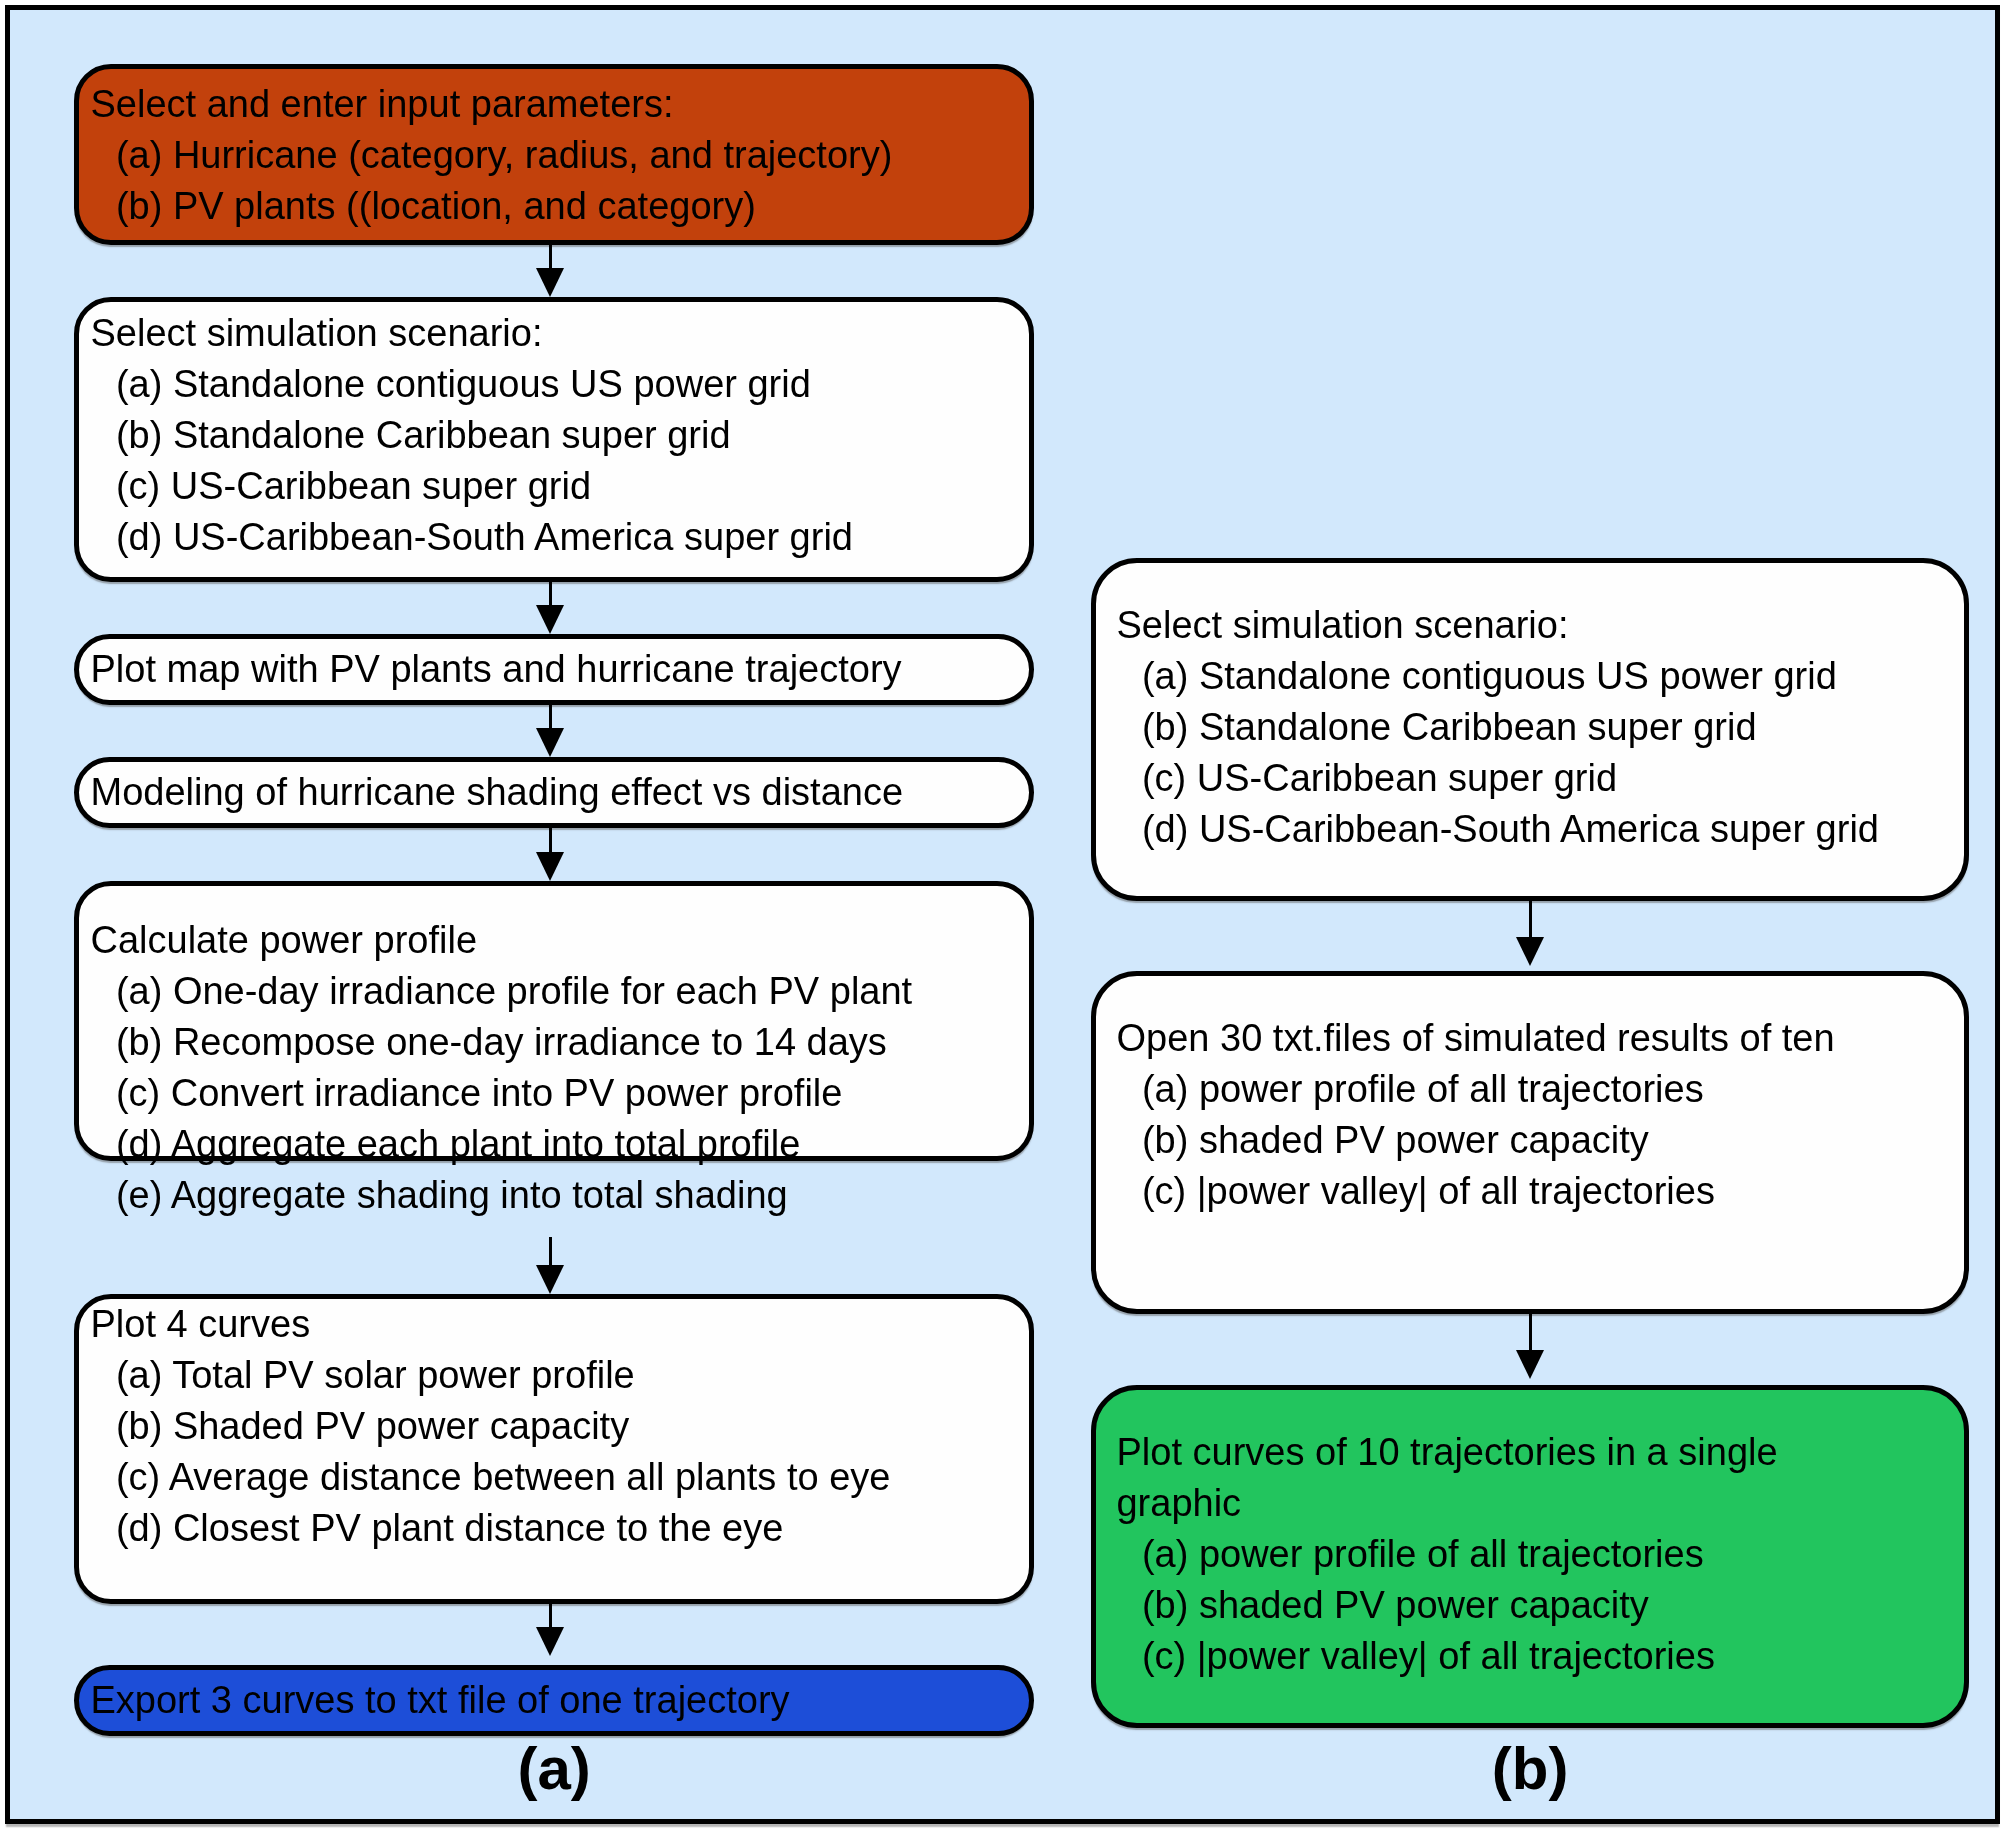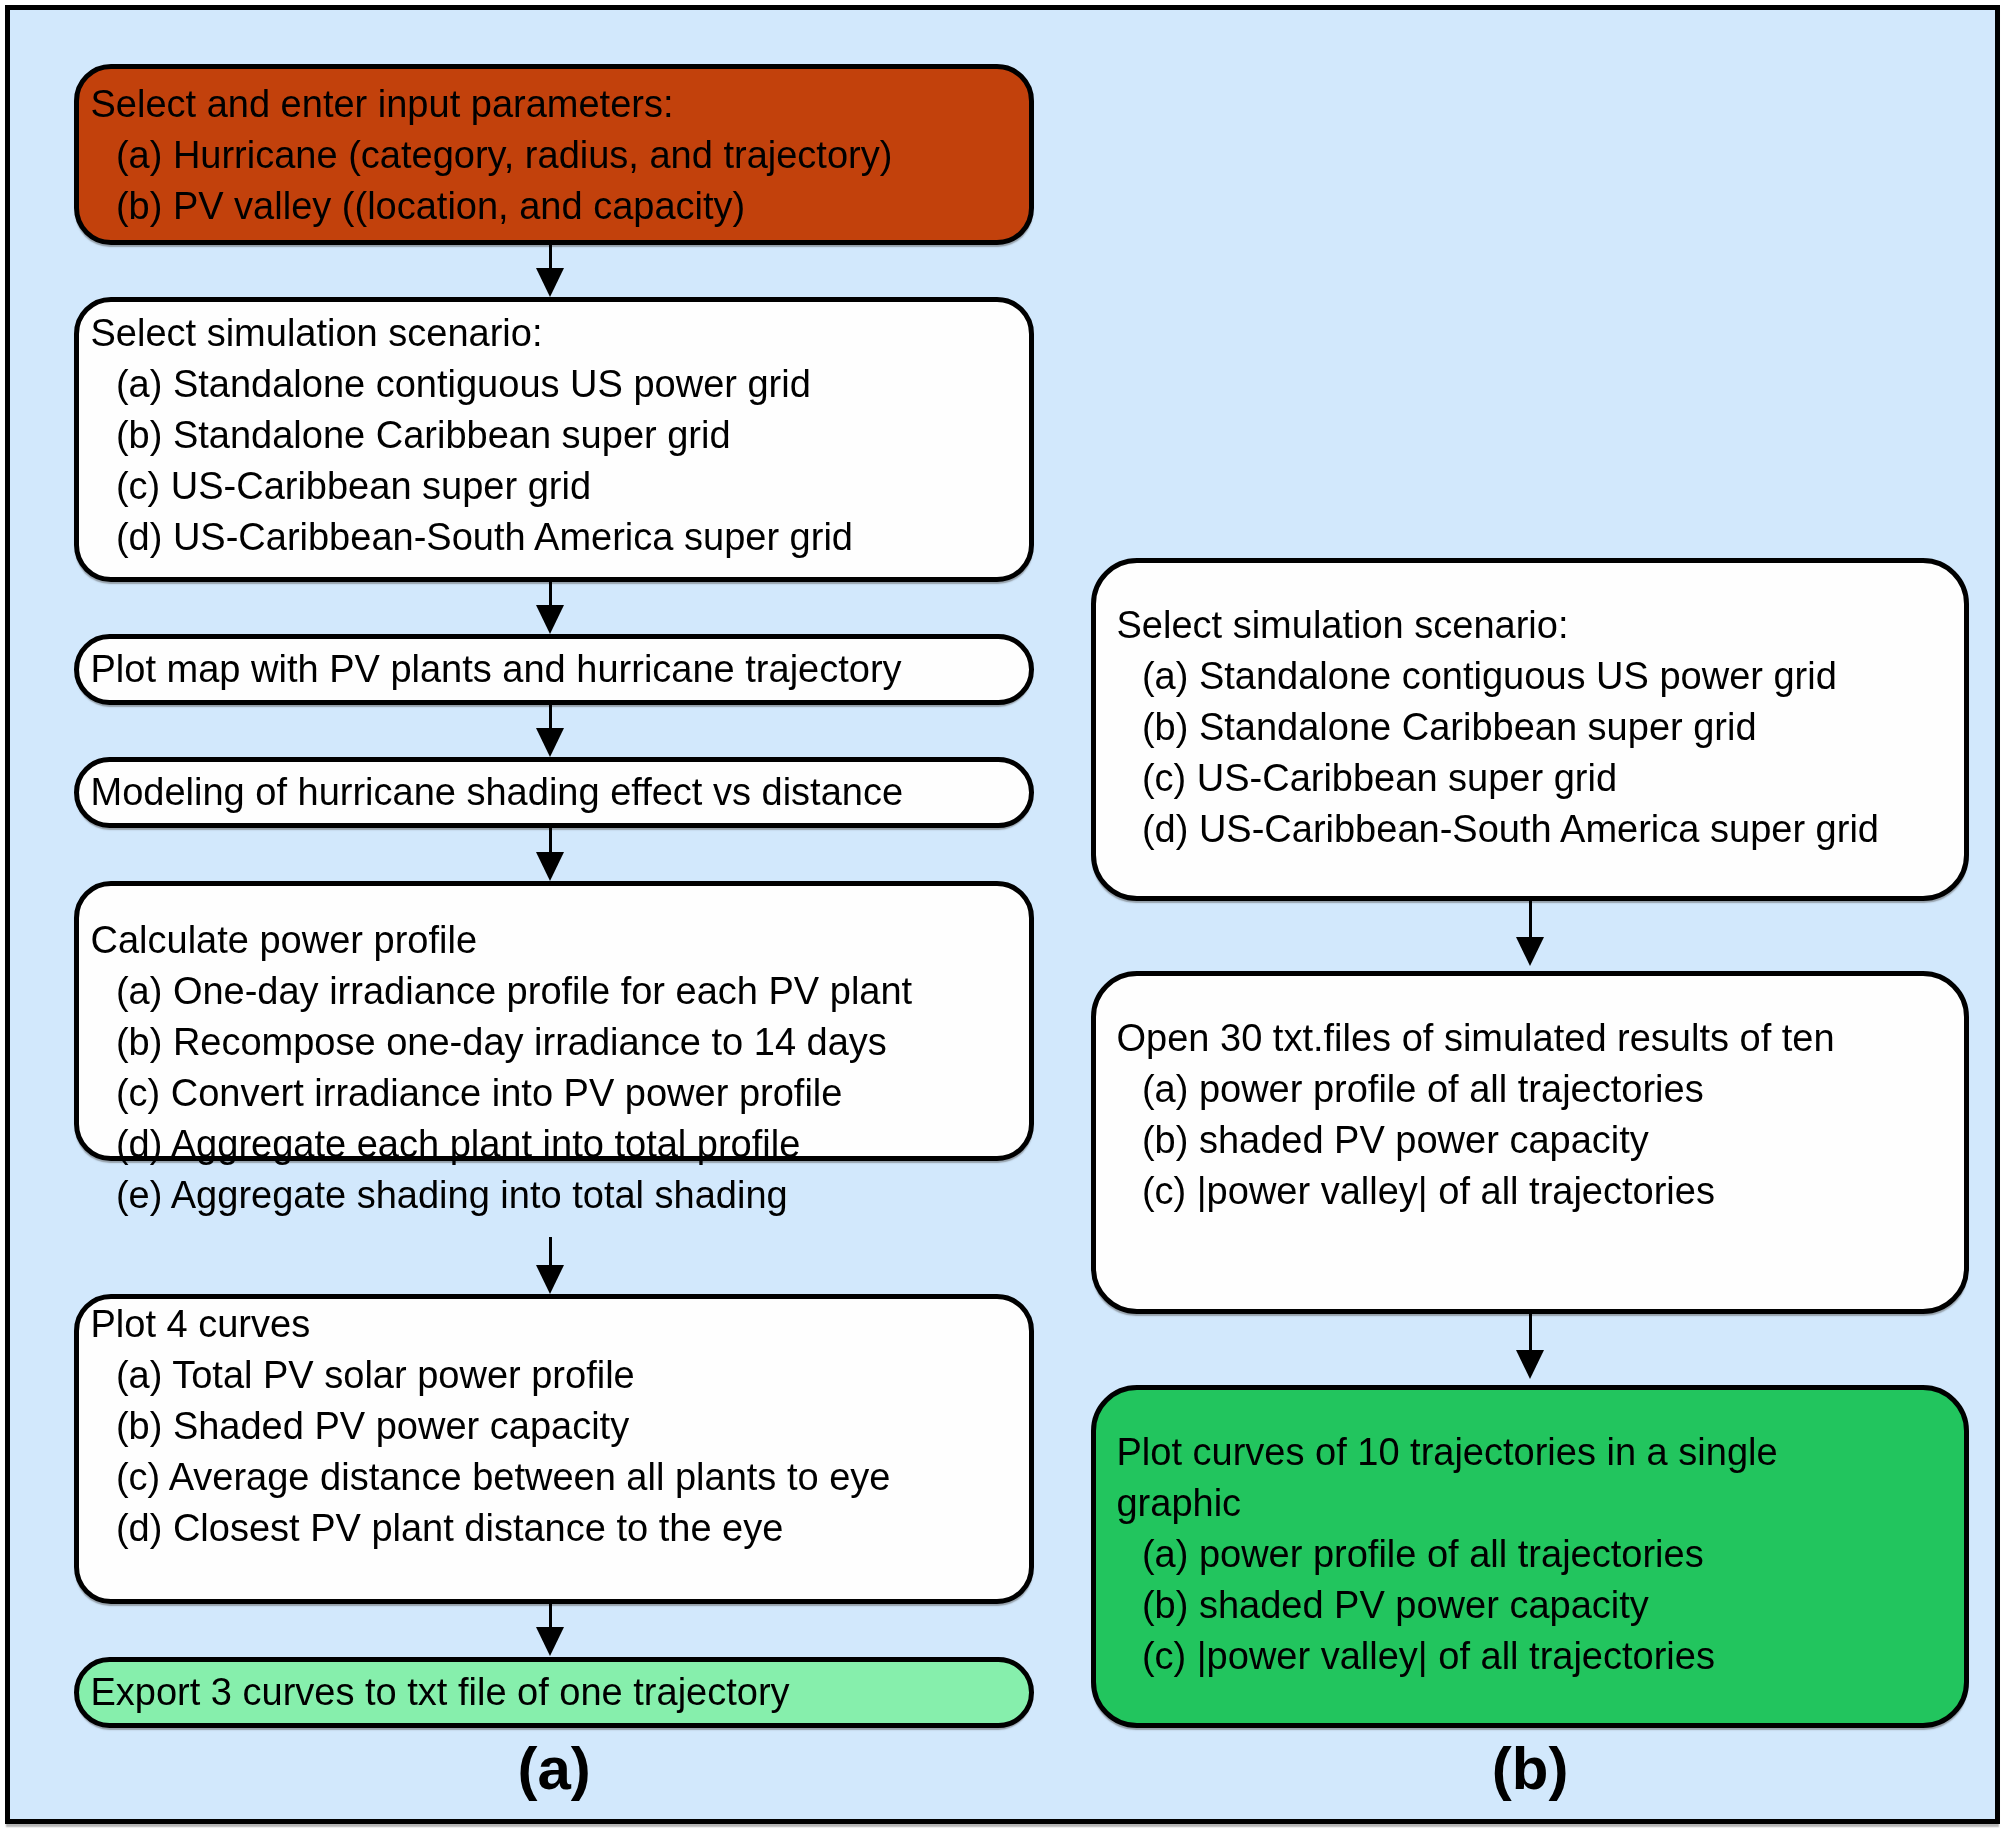--- a/index.html
+++ b/index.html
@@ -81,21 +81,21 @@
   .sublabel.b { left: 1081px; width: 878px; }
 </style>
 </head>
 <body>
 
 <div class="frame" id="frame" style="background: rgb(210, 232, 252);">
 
   <div class="box lbox L1" style="background: #c2410c;">
     <div class="line">Select and enter input parameters:</div>
     <div class="line indent">(a) Hurricane (category, radius, and trajectory)</div>
-    <div class="line indent">(b) PV valley ((location, and capacity)</div>
+    <div class="line indent">(b) PV plants ((location, and category)</div>
   </div>
 
   <div class="arrow" style="left:526px; top:230px; height:57px"></div>
 
   <div class="box lbox L2" style="background: rgb(254, 254, 254);">
     <div class="line">Select simulation scenario:</div>
     <div class="line indent">(a) Standalone contiguous US power grid</div>
     <div class="line indent">(b) Standalone Caribbean super grid</div>
     <div class="line indent">(c) US-Caribbean super grid</div>
     <div class="line indent">(d) US-Caribbean-South America super grid</div>
@@ -129,21 +129,21 @@
   <div class="box lbox L6" style="background: rgb(254, 254, 254);">
     <div class="line">Plot 4 curves</div>
     <div class="line indent">(a) Total PV solar power profile</div>
     <div class="line indent">(b) Shaded PV power capacity</div>
     <div class="line indent">(c) Average distance between all plants to eye</div>
     <div class="line indent">(d) Closest PV plant distance to the eye</div>
   </div>
 
   <div class="arrow" style="left:526px; top:1589px; height:57px"></div>
 
-  <div class="box lbox L7" style="background: #86efac;">
+  <div class="box lbox L7" style="background: #1d4ed8; margin-top: 8px;">
     <div class="line">Export 3 curves to txt file of one trajectory</div>
   </div>
 
   <div class="sublabel a">(a)</div>
 
   <div class="box rbox R1" style="background: rgb(254, 254, 254);">
     <div class="line">Select simulation scenario:</div>
     <div class="line indent">(a) Standalone contiguous US power grid</div>
     <div class="line indent">(b) Standalone Caribbean super grid</div>
     <div class="line indent">(c) US-Caribbean super grid</div>

